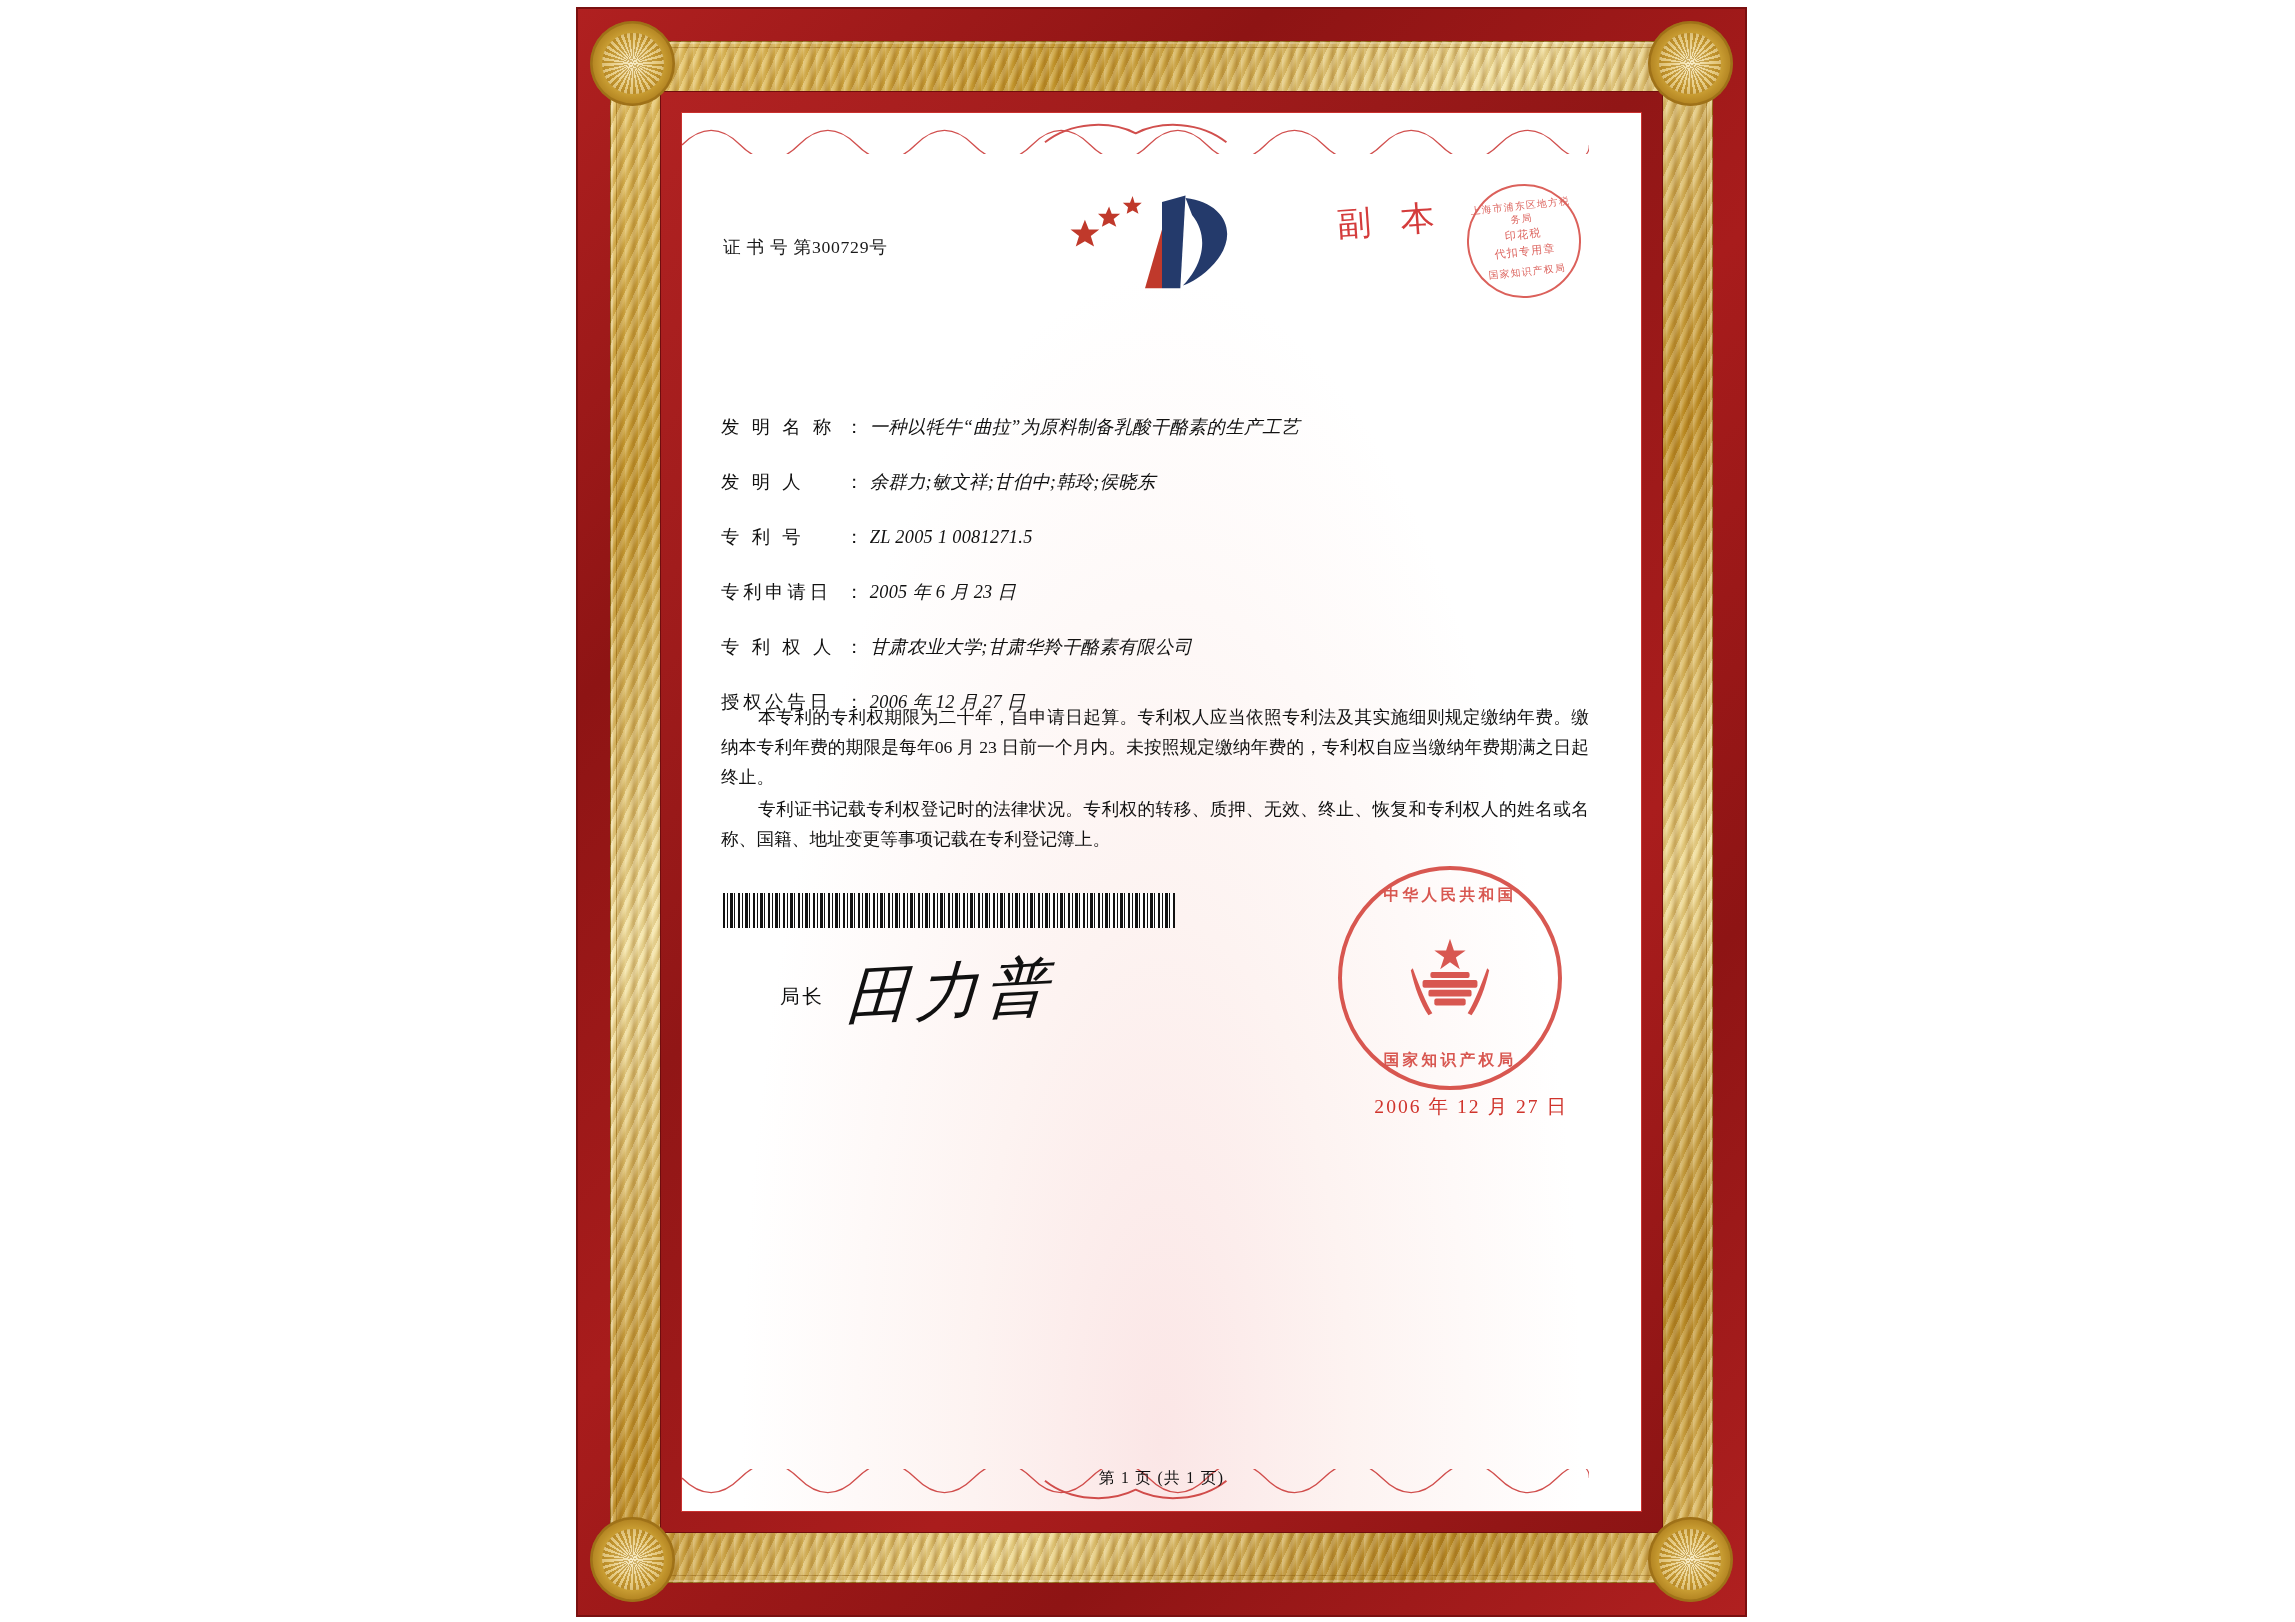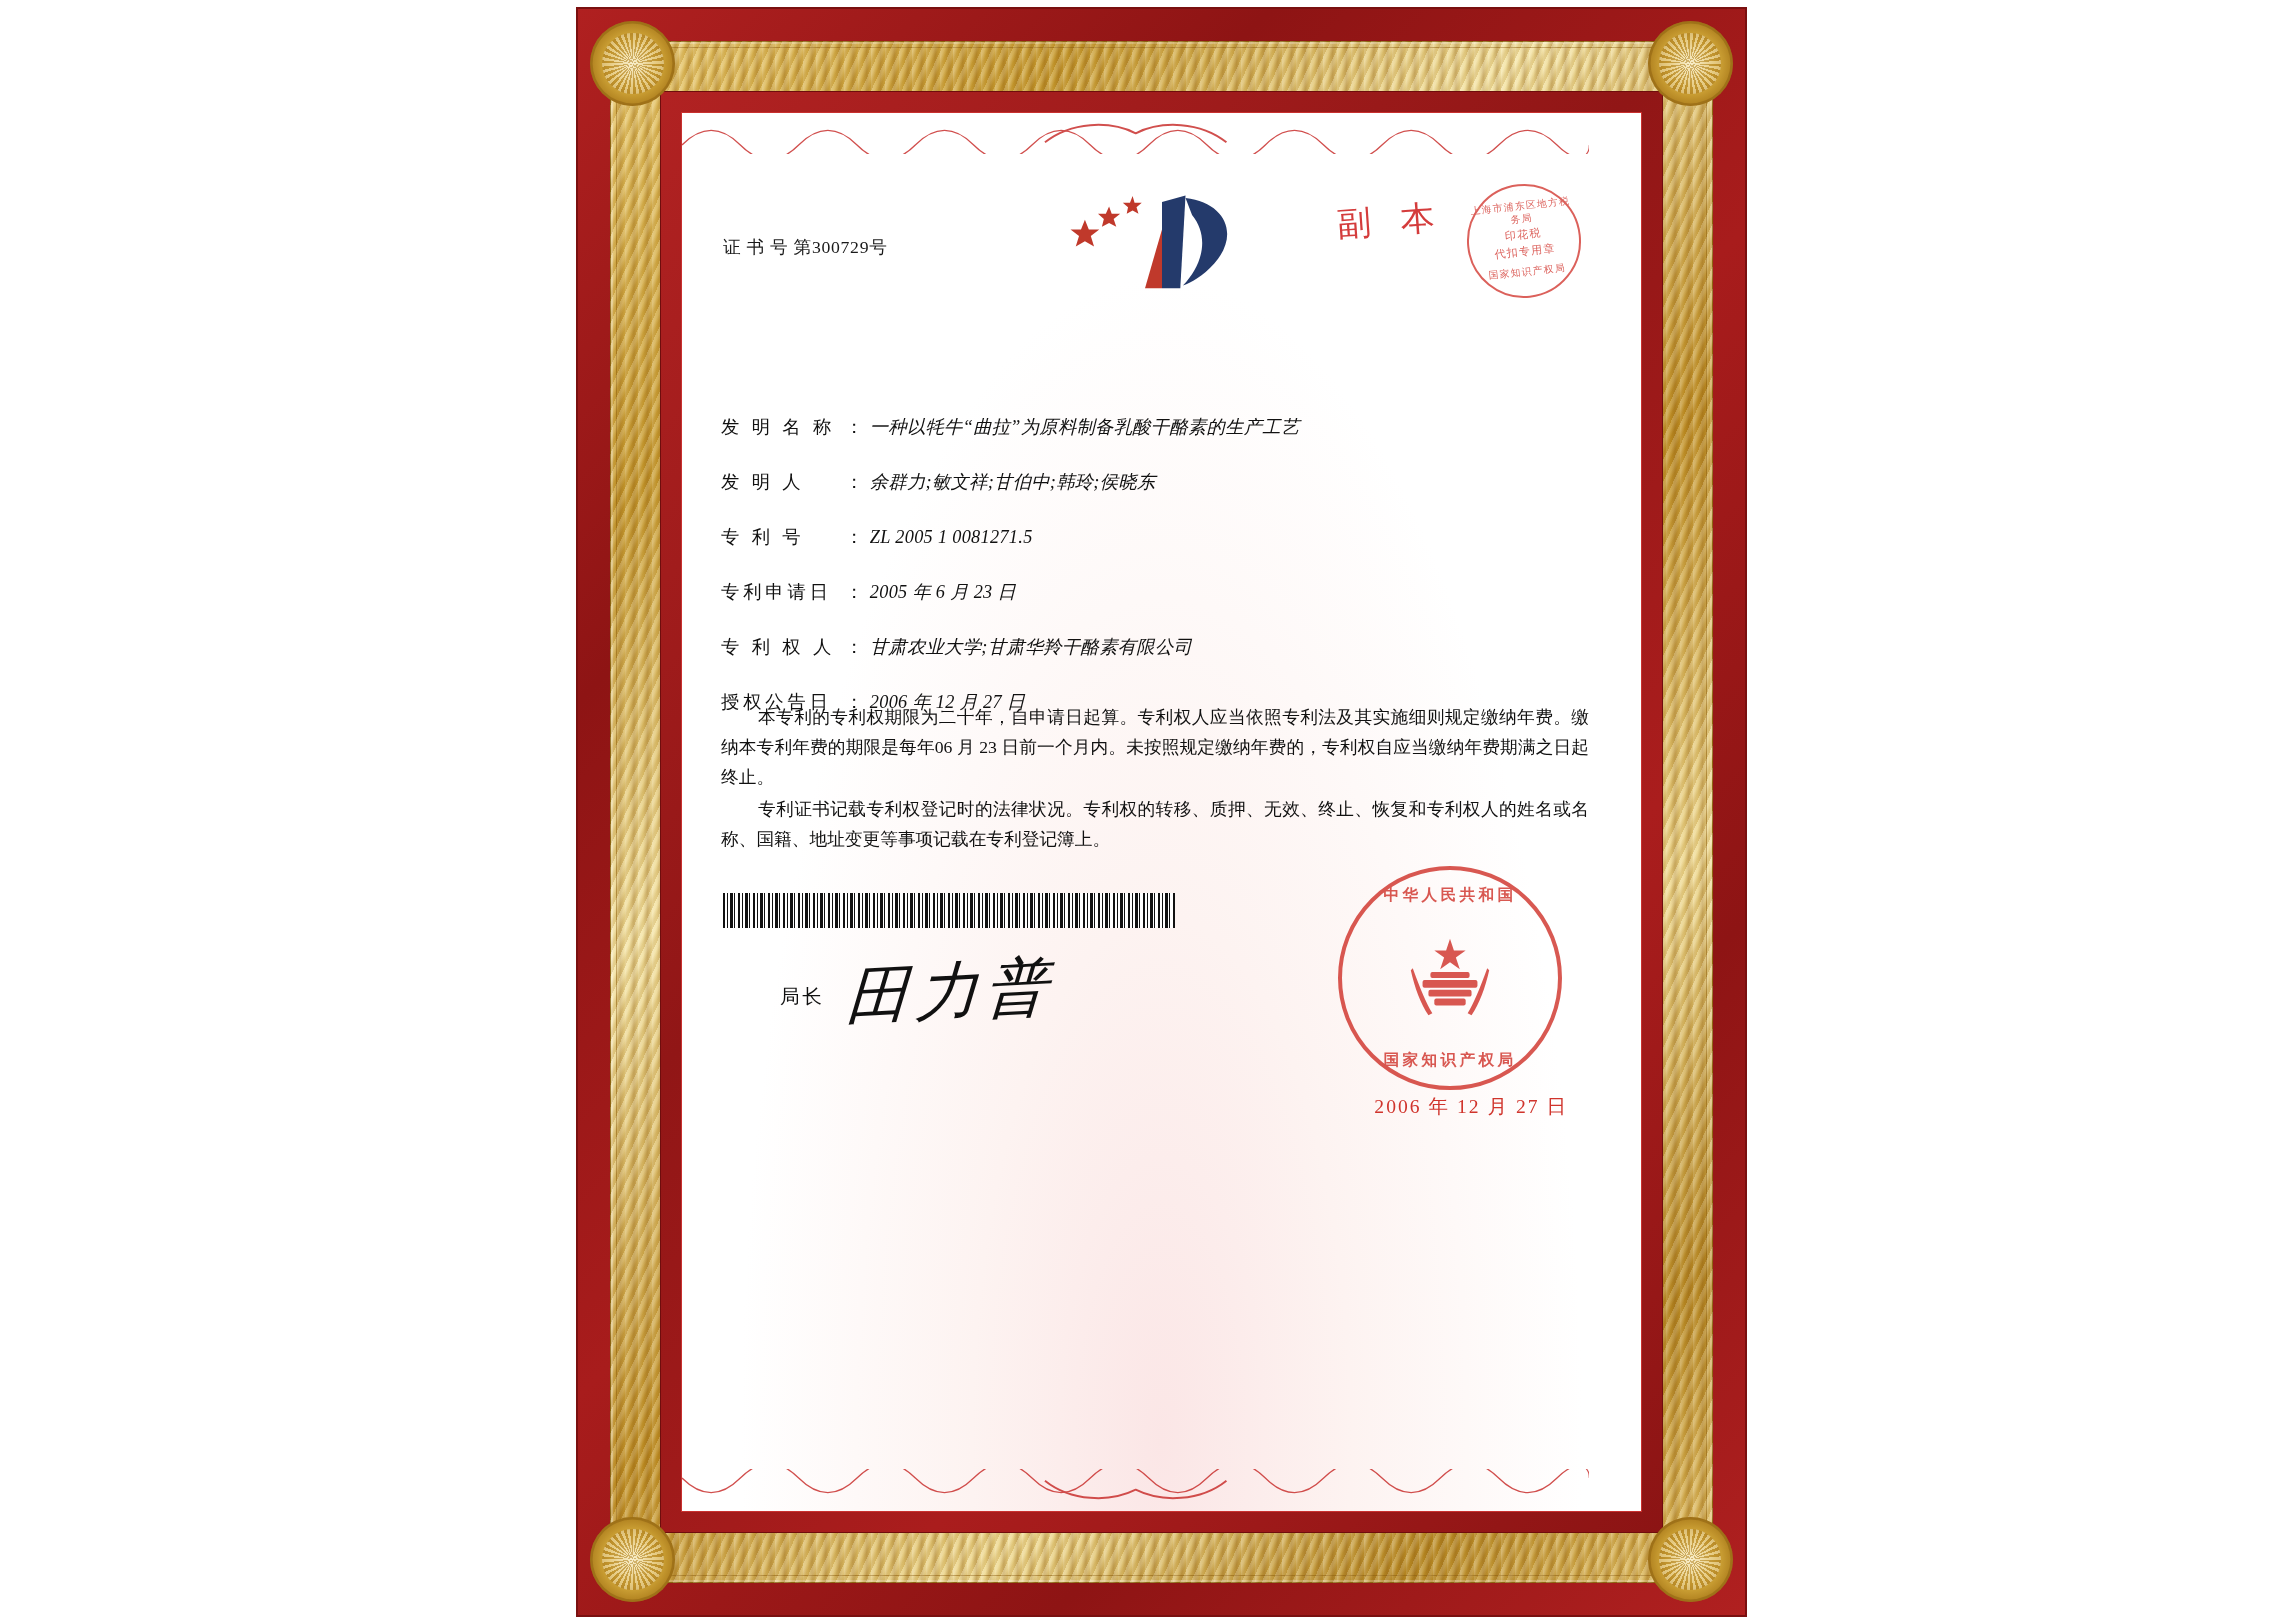--- a/index.html
+++ b/index.html
@@ -422,16 +422,17 @@
           <rect x="34" y="71" width="32" height="7" rx="2"></rect>
           <rect x="30" y="44" width="40" height="6" rx="2"></rect>
           <path d="M12 40 C 20 62, 26 76, 32 86 L 28 88 C 20 76, 14 60, 10 42 Z"></path>
           <path d="M88 40 C 80 62, 74 76, 68 86 L 72 88 C 80 76, 86 60, 90 42 Z"></path>
         </g>
       </svg>
     </div>
 
     <div class="seal-date">2006 年 12 月 27 日</div>
 
+    <div class="page-footer">第 1 页 (共 1 页)</div>
 
   </div>
 </div>
 
 
 </body></html>

